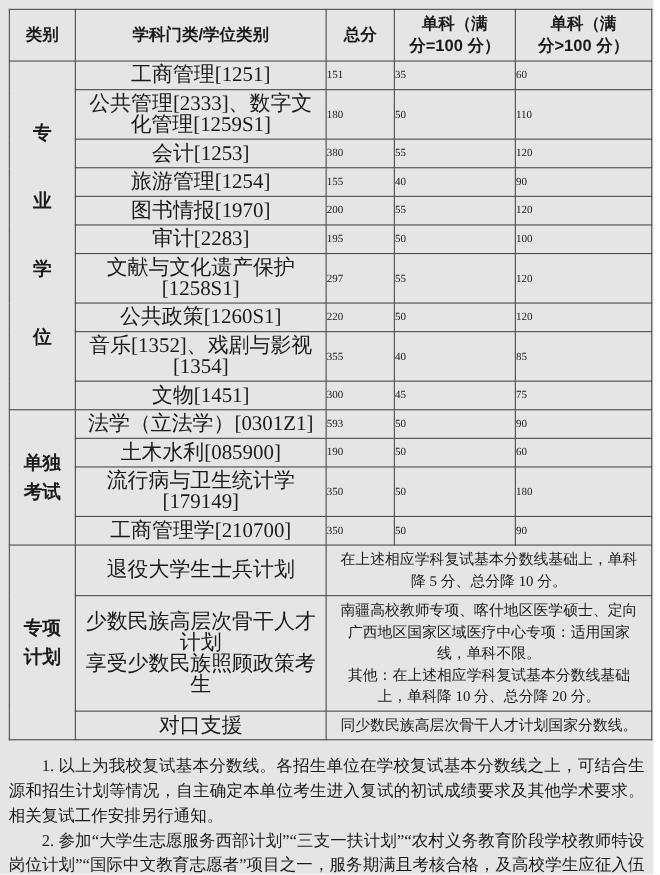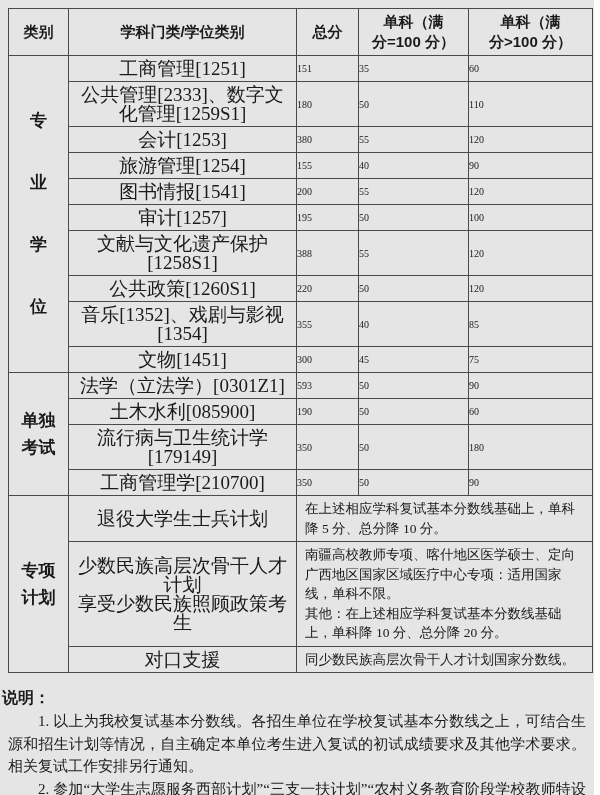--- a/index.html
+++ b/index.html
@@ -57,21 +57,21 @@
   }
   td.num {
     font-size: 10px;
     line-height: 19px;
     text-align: left;
     padding: 3px 0;
   }
   td.note {
     font-size: 13.5px;
     line-height: 19.5px;
-    text-align: left;
+    text-align: center;
     padding: 3px 8px;
     white-space: pre-line;
   }
   .notes { margin-top: 13px; }
   .notes-title {
     font-family: "Liberation Sans", sans-serif;
     font-weight: bold;
     font-size: 16px;
     line-height: 24px;
     margin-left: -6px;
@@ -131,34 +131,34 @@
           <td class="num">55</td>
           <td class="num">120</td>
         </tr>
         <tr>
           <td class="name">旅游管理[1254]</td>
           <td class="num">155</td>
           <td class="num">40</td>
           <td class="num">90</td>
         </tr>
         <tr>
-          <td class="name">图书情报[1541]</td>
+          <td class="name">图书情报[1970]</td>
           <td class="num">200</td>
           <td class="num">55</td>
           <td class="num">120</td>
         </tr>
         <tr>
-          <td class="name">审计[1257]</td>
+          <td class="name">审计[2283]</td>
           <td class="num">195</td>
           <td class="num">50</td>
           <td class="num">100</td>
         </tr>
         <tr>
           <td class="name">文献与文化遗产保护[1258S1]</td>
-          <td class="num">388</td>
+          <td class="num">297</td>
           <td class="num">55</td>
           <td class="num">120</td>
         </tr>
         <tr>
           <td class="name">公共政策[1260S1]</td>
           <td class="num">220</td>
           <td class="num">50</td>
           <td class="num">120</td>
         </tr>
         <tr>
@@ -212,19 +212,18 @@
 其他：在上述相应学科复试基本分数线基础上，单科降 10 分、总分降 20 分。</td>
         </tr>
         <tr>
           <td class="name">对口支援</td>
           <td colspan="3" class="note">同少数民族高层次骨干人才计划国家分数线。</td>
         </tr>
       </tbody>
   </table>
 
   <div class="notes">
-    <div class="notes-title">说明：</div>
     <p>1. 以上为我校复试基本分数线。各招生单位在学校复试基本分数线之上，可结合生源和招生计划等情况，自主确定本单位考生进入复试的初试成绩要求及其他学术要求。相关复试工作安排另行通知。</p>
     <p>2. 参加“大学生志愿服务西部计划”“三支一扶计划”“农村义务教育阶段学校教师特设岗位计划”“国际中文教育志愿者”项目之一，服务期满且考核合格，及高校学生应征入伍服现役退役的考生，执行教育部有关加分政策。纳入“退役大学生士兵”专项计划招录的，不再享受退役大学生士兵初试加分政策。</p>
 
   </div>
 
 </div>
 
 </body></html>

